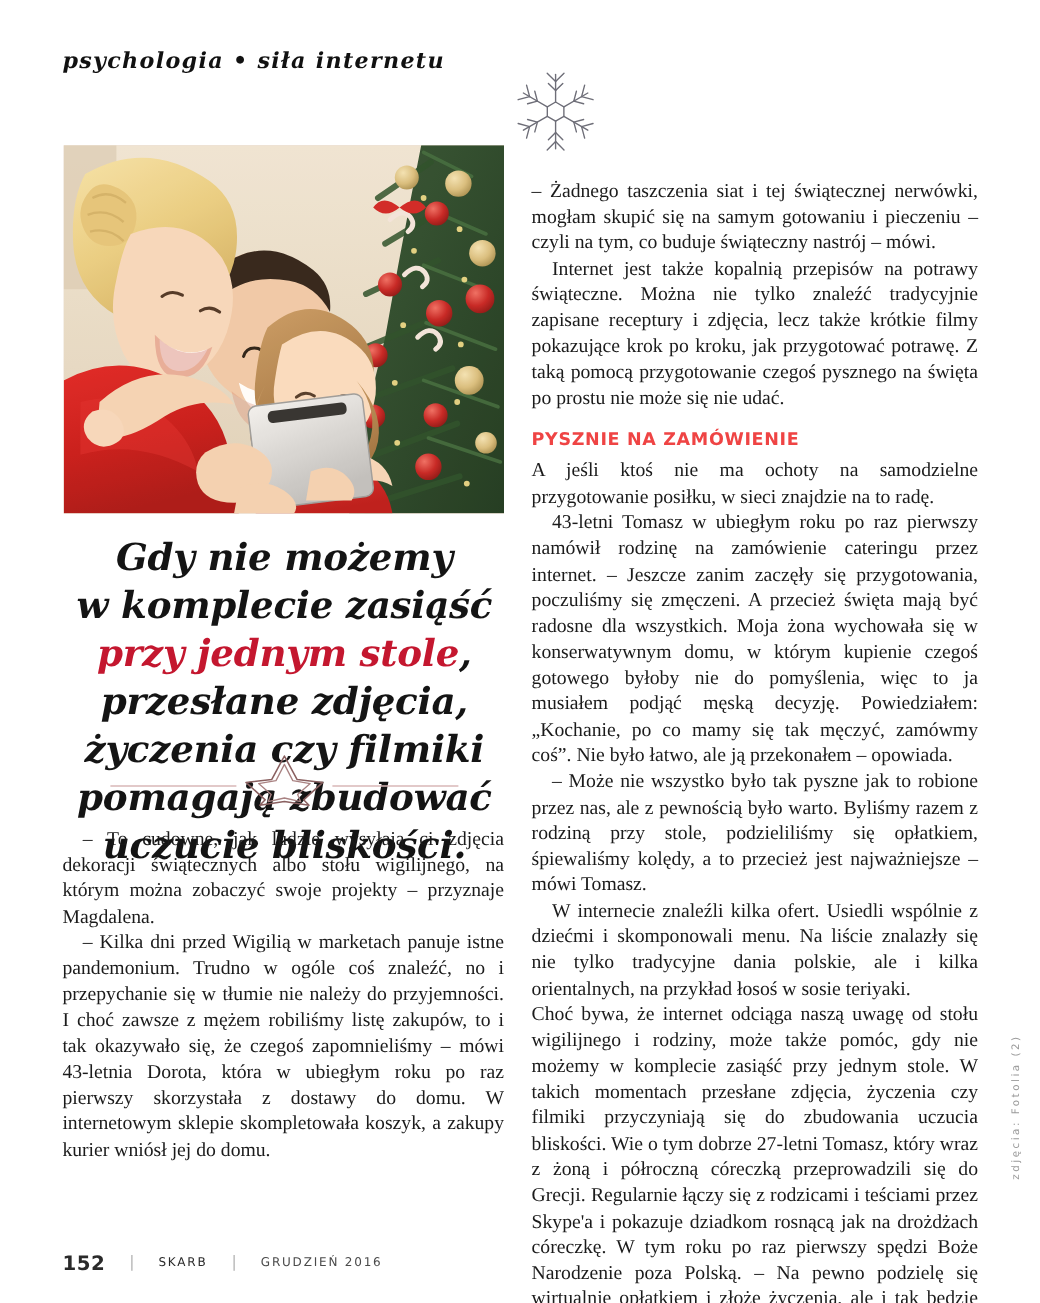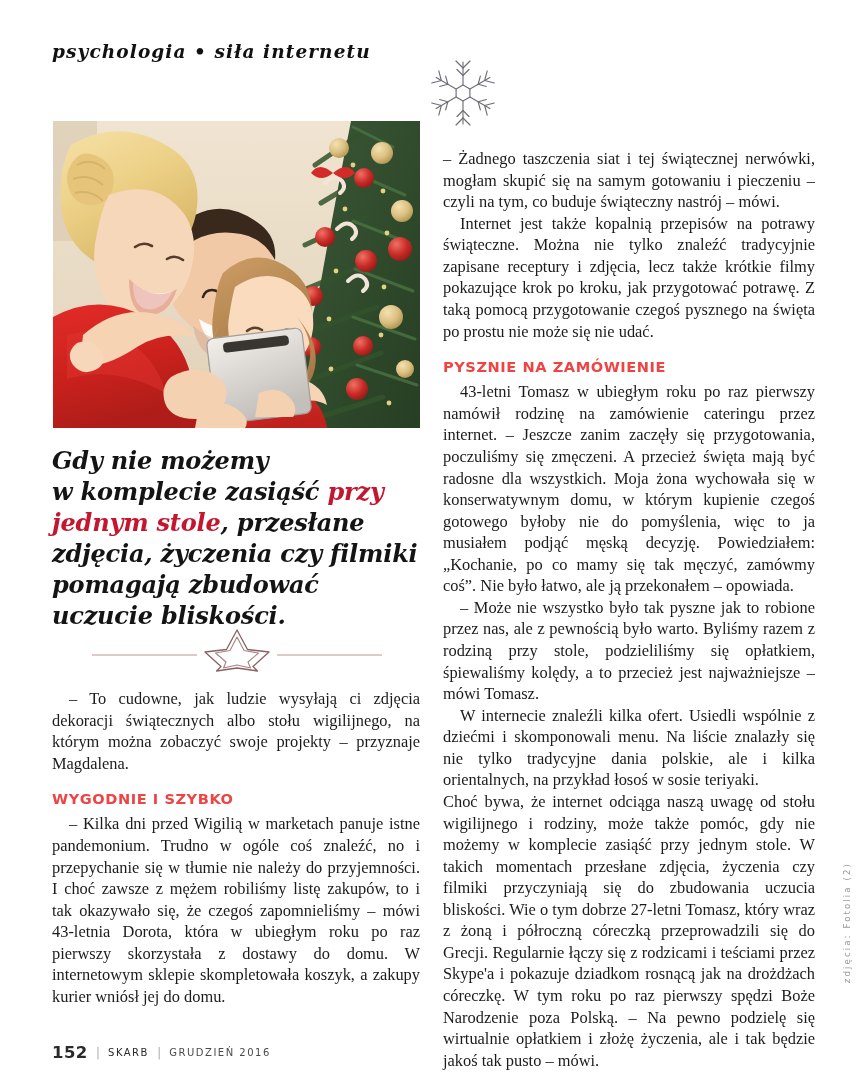--- a/index.html
+++ b/index.html
@@ -56,24 +56,25 @@
     background: #e9ddcf;
   }
   .photo svg { display: block; }
 
   
   .pullquote {
     position: absolute;
     left: 52px;
     top: 446px;
     width: 370px;
+    text-align: center;
     font-family: "DejaVu Serif", "Liberation Serif", serif;
     font-style: italic;
     font-weight: 700;
-    font-size: 24px;
+    font-size: 31px;
     line-height: 1.29;
     letter-spacing: -0.2px;
     color: #141414;
   }
   .pullquote .hl { color: #c4172f; }
 
   
   .divider {
     position: absolute;
     left: 52px;
@@ -128,21 +129,21 @@
     white-space: nowrap;
   }
 
   
   .footer {
     position: absolute;
     left: 52px;
     bottom: 24px;
     display: flex;
     align-items: center;
-    gap: 8px;
+    gap: 20px;
     font-family: "DejaVu Sans", "Liberation Sans", sans-serif;
     color: #2a2a2a;
   }
   .footer .folio {
     font-weight: 700;
     font-size: 16.5px;
     letter-spacing: 0.4px;
   }
   .footer .sep {
     color: #b4b4b4;
@@ -406,29 +407,29 @@
       <line x1="225" y1="33" x2="330" y2="33" stroke="#d9b7b7" stroke-width="1.4"></line>
       <g>
         <path d="M185 8 L195.5 27.5 L217 30 L201 44.5 L205.5 49 L185 46 L164.5 49 L169 44.5 L153 30 L174.5 27.5 Z" fill="none" stroke="#8a6060" stroke-width="1.3" stroke-linejoin="round"></path>
         <path d="M185 15 L192 28.5 L206.5 31 L196 40 L198.5 46 L185 43 L171.5 46 L174 40 L163.5 31 L178 28.5 Z" fill="none" stroke="#a98282" stroke-width="1.1" stroke-linejoin="round"></path>
       </g>
     </svg>
   </div>
 
   <div class="col col-left">
     <p>– To cudowne, jak ludzie wysyłają ci zdjęcia dekoracji świątecznych albo stołu wigilijnego, na którym można zobaczyć swoje projekty  – przyznaje Magdalena.</p>
-    <h2 class="section">WYGODNIE I SZYBKO</h2>
     <p>– Kilka dni przed Wigilią w marketach panuje istne pandemonium. Trudno w ogóle coś znaleźć, no i przepychanie się w tłumie nie należy do przyjemności. I choć zawsze z mężem robiliśmy listę zakupów, to i tak okazywało się, że czegoś zapomnieliśmy  – mówi 43-letnia Dorota, która w ubiegłym roku po raz pierwszy skorzystała z dostawy do domu. W internetowym sklepie skompletowała koszyk, a zakupy kurier wniósł jej do domu.</p>
   </div>
 
   <div class="col col-right">
     <p class="noindent">– Żadnego taszczenia siat i tej świątecznej nerwówki, mogłam skupić się na samym gotowaniu i pieczeniu – czyli na tym, co buduje świąteczny nastrój – mówi.</p>
     <p>Internet jest także kopalnią przepisów na potrawy świąteczne. Można nie tylko znaleźć tradycyjnie zapisane receptury i zdjęcia, lecz także krótkie filmy pokazujące krok po kroku, jak przygotować potrawę. Z taką pomocą przygotowanie czegoś pysznego na święta po prostu nie może się nie udać.</p>
 
     <h2 class="section">PYSZNIE NA ZAMÓWIENIE</h2>
+    <p class="noindent">A jeśli ktoś nie ma ochoty na samodzielne przygotowanie posiłku, w sieci znajdzie na to radę.</p>
     <p>43-letni Tomasz w ubiegłym roku po raz pierwszy namówił rodzinę na zamówienie cateringu przez internet. – Jeszcze zanim zaczęły się przygotowania, poczuliśmy się zmęczeni. A przecież święta mają być radosne dla wszystkich. Moja żona wychowała się w konserwatywnym domu, w którym kupienie czegoś gotowego byłoby nie do pomyślenia, więc to ja musiałem podjąć męską decyzję. Powiedziałem: „Kochanie, po co mamy się tak męczyć, zamówmy coś”. Nie było łatwo, ale ją przekonałem – opowiada.</p>
     <p>– Może nie wszystko było tak pyszne jak to robione przez nas, ale z pewnością było warto. Byliśmy razem z rodziną przy stole, podzieliliśmy się opłatkiem, śpiewaliśmy kolędy, a to przecież jest najważniejsze – mówi Tomasz.</p>
     <p>W internecie znaleźli kilka ofert. Usiedli wspólnie z dziećmi i skomponowali menu. Na liście znalazły się nie tylko tradycyjne dania polskie, ale i kilka orientalnych, na przykład łosoś w sosie teriyaki.</p>
 
     <p class="noindent">Choć bywa, że internet odciąga naszą uwagę od stołu wigilijnego i rodziny, może także pomóc, gdy nie możemy w komplecie zasiąść przy jednym stole. W takich momentach przesłane zdjęcia, życzenia czy filmiki przyczyniają się do zbudowania uczucia bliskości. Wie o tym dobrze 27-letni Tomasz, który wraz z żoną i półroczną córeczką przeprowadzili się do Grecji. Regularnie łączy się z rodzicami i teściami przez Skype'a i pokazuje dziadkom rosnącą jak na drożdżach córeczkę. W tym roku po raz pierwszy spędzi Boże Narodzenie poza Polską. – Na pewno podzielę się wirtualnie opłatkiem i złożę życzenia, ale i tak będzie jakoś tak pusto – mówi.</p>
 
   </div>
 
   <div class="footer">
     <span class="folio">152</span>

